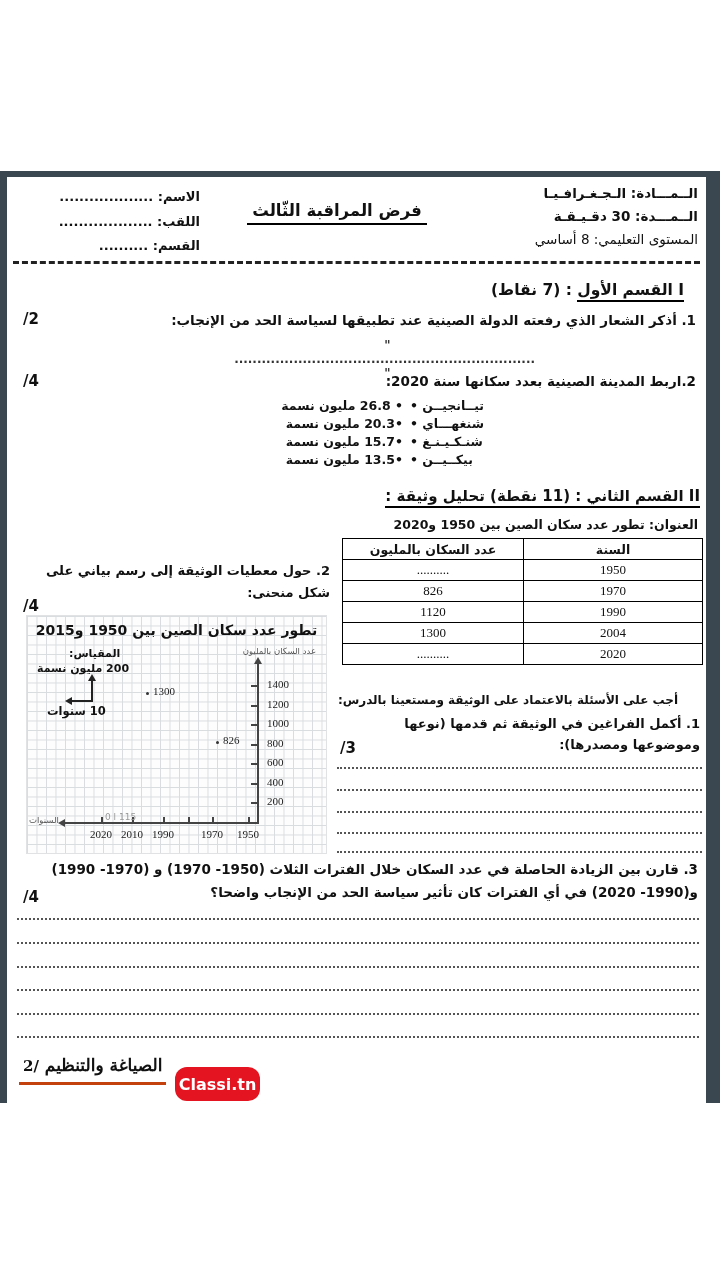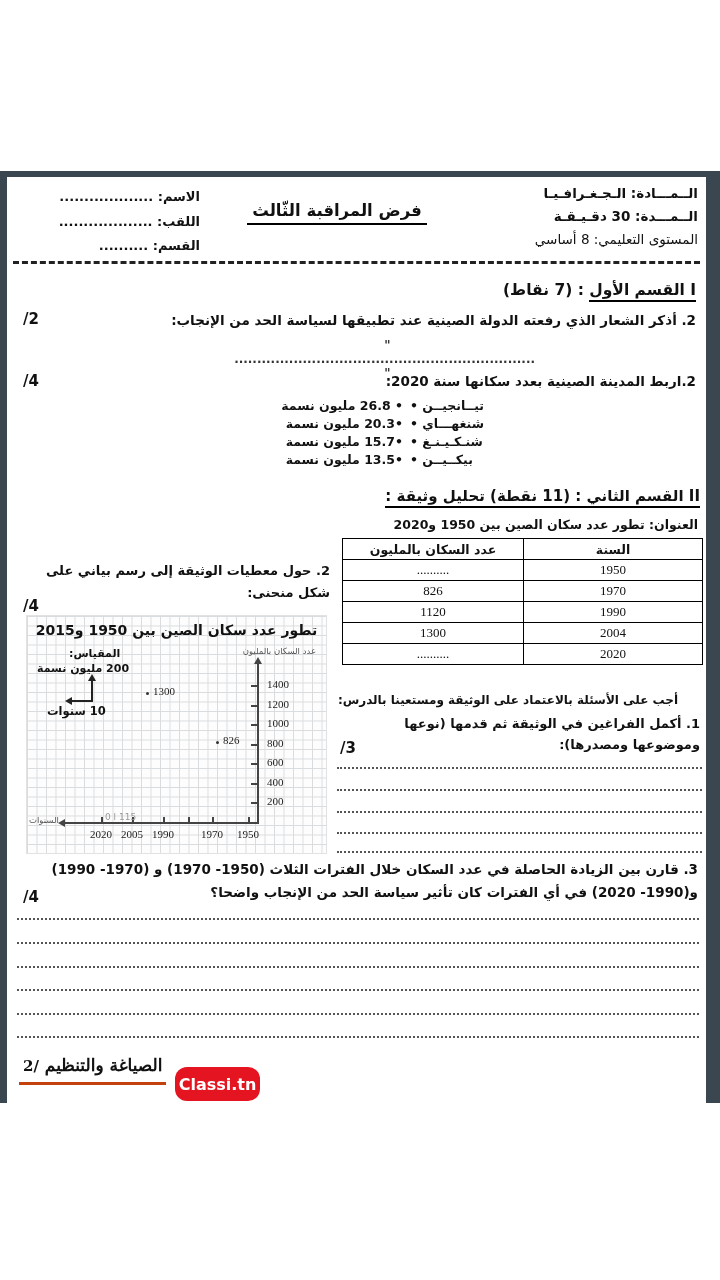--- a/index.html
+++ b/index.html
@@ -56,26 +56,26 @@
   <div class="abs hdr-line" style="top:54px;right:8px;font-weight:normal;">المستوى التعليمي: 8 أساسي</div>
 
   <div class="abs main-title" style="top:24px;left:240px;width:180px;">فرض المراقبة الثّالث</div>
 
   <div class="abs hdr-left-line" style="top:12px;left:15px;width:178px;">الاسم: ...................</div>
   <div class="abs hdr-left-line" style="top:37px;left:15px;width:178px;">اللقب: ...................</div>
   <div class="abs hdr-left-line" style="top:61px;left:15px;width:178px;">القسم: ..........</div>
 
   <div class="abs sep" style="top:84px;left:6px;right:6px;"></div>
 
-  <div class="abs sec-head" style="top:104px;right:10px;">
+  <div class="abs sec-head" style="top:104px;right:22px;">
     <span class="u2">I القسم الأول</span>
     <span>: (7 نقاط)</span>
   </div>
 
-  <div class="abs qtext" style="top:132px;right:10px;width:640px;">2. أذكر الشعار الذي رفعته الدولة الصينية عند تطبيقها لسياسة الحد من الإنجاب:</div>
+  <div class="abs qtext" style="top:132px;right:10px;width:640px;">1. أذكر الشعار الذي رفعته الدولة الصينية عند تطبيقها لسياسة الحد من الإنجاب:</div>
   <div class="abs score" style="top:133px;left:16px;">/2</div>
 
   <div class="abs" style="top:161px;left:233px;width:295px;text-align:center;font-size:12px;font-weight:bold;color:#333;">" .................................................................. "</div>
 
   <div class="abs qtext" style="top:193px;right:10px;">2.اربط المدينة الصينية بعدد سكانها سنة 2020:</div>
   <div class="abs score" style="top:195px;left:16px;">/4</div>
 
   <div class="abs" style="top:221px;right:186px;width:242px;">
     <div class="match-row">
       <span class="city">تيــانجيــن •</span>
@@ -167,21 +167,21 @@
     <div class="abs c-small" style="top:199px;left:2px;">السنوات</div>
     <div class="abs tickv" style="top:201px;left:221px;"></div>
     <div class="abs tickv" style="top:201px;left:185px;"></div>
     <div class="abs tickv" style="top:201px;left:161px;"></div>
     <div class="abs tickv" style="top:201px;left:136px;"></div>
     <div class="abs tickv" style="top:201px;left:105px;"></div>
     <div class="abs tickv" style="top:201px;left:74px;"></div>
     <div class="abs c-num" style="top:212px;left:204px;width:34px;text-align:center;">1950</div>
     <div class="abs c-num" style="top:212px;left:168px;width:34px;text-align:center;">1970</div>
     <div class="abs c-num" style="top:212px;left:119px;width:34px;text-align:center;">1990</div>
-    <div class="abs c-num" style="top:212px;left:88px;width:34px;text-align:center;">2005</div>
+    <div class="abs c-num" style="top:212px;left:88px;width:34px;text-align:center;">2010</div>
     <div class="abs c-num" style="top:212px;left:57px;width:34px;text-align:center;">2020</div>
     <div class="abs" style="top:196px;left:78px;font-size:9px;color:#999;">115 ا 0</div>
 
     <div class="abs scale-txt" style="top:31px;left:42px;">المقياس:</div>
     <div class="abs scale-txt" style="top:46px;left:10px;">200 مليون نسمة</div>
     <div class="abs arrow-up" style="top:58px;left:61px;border-bottom-color:#222;"></div>
     <div class="abs" style="top:64px;left:64px;width:2px;height:21px;background:#222;"></div>
     <div class="abs" style="top:84px;left:44px;width:22px;height:2px;background:#222;"></div>
     <div class="abs arrow-left" style="top:81px;left:38px;border-right-color:#222;"></div>
     <div class="abs scale-txt" style="top:88px;left:20px;font-size:11.5px;">10 سنوات</div>

